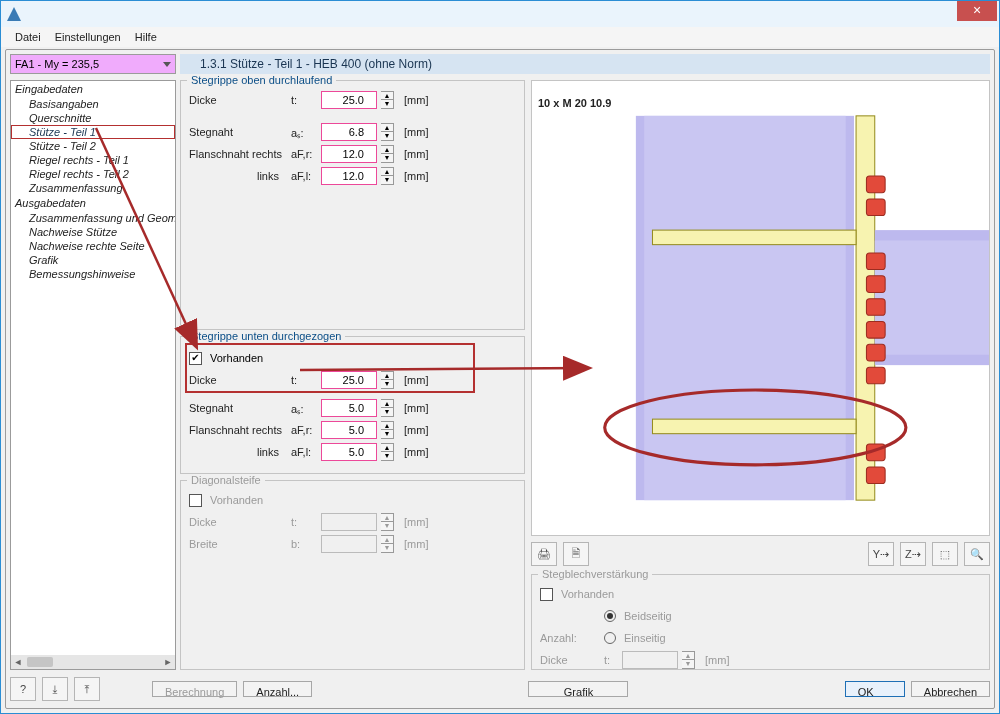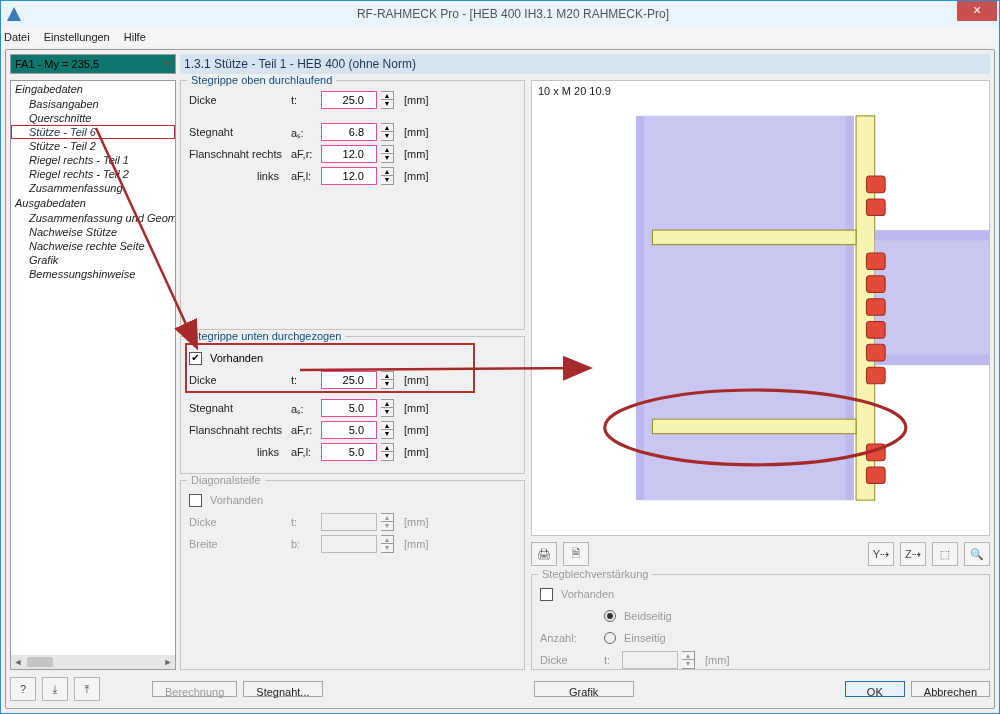--- a/index.html
+++ b/index.html
@@ -4,29 +4,29 @@
 <style>
   * { box-sizing: border-box; margin:0; padding:0; font-family: "Segoe UI", Tahoma, sans-serif; font-size:11px; }
   body { background:#fff; width:1000px; height:714px; position:relative; overflow:hidden; }
 
   .window { width:1000px; height:714px; border:1px solid #2a8dd4; background:#f0f0f0; position:relative;}
   .titlebar { height:26px; background:linear-gradient(#eaf4fc,#eaf4fc); display:flex; align-items:center; color:#555; position:relative;}
   .titlebar .ticon { width:14px; height:14px; margin:0 6px; background:#3a7bb5; display:inline-block; clip-path:polygon(0 100%,50% 0,100% 100%);}
   .titlebar .title { flex:1; text-align:center; font-size:12px; }
   .titlebar .close { width:40px; height:20px; background:#c8504f; color:#fff; text-align:center; line-height:18px; position:absolute; right:2px; top:0; font-size:14px;}
   
-  .menubar { height:20px; background:#f5f5f5; display:flex; align-items:center; padding:0 3px; gap:14px; color:#222;}
+  .menubar { height:20px; background:#f5f5f5; display:flex; align-items:center; padding:0 14px; gap:14px; color:#222;}
   .menubar span { cursor:default; }
 
   .client { position:absolute; left:4px; right:4px; top:48px; bottom:4px; background:#f0f0f0; border:1px solid #9b9b9b; border-radius:2px; padding:4px;}
 
   .topstrip { display:flex; height:22px; }
-  .combo { width:166px; height:20px; border:1px solid #9b9b9b; background:#0f766e; display:flex; align-items:center; padding:0 4px; justify-content:space-between;}
+  .combo { width:166px; height:20px; border:1px solid #9b9b9b; background:#f0abfc; display:flex; align-items:center; padding:0 4px; justify-content:space-between;}
   .combo .arrow { border-left:4px solid transparent; border-right:4px solid transparent; border-top:5px solid #555;}
-  .section-title { flex:1; background:#d6e4f2; height:20px; line-height:20px; padding:0 4px; color:#1a3552; font-size:12px; margin-left:4px;}
+  .section-title { flex:1; background:#d6e4f2; height:20px; line-height:20px; padding:0 20px; color:#1a3552; font-size:12px; margin-left:4px;}
 
   .mainrow { display:flex; position:absolute; top:30px; left:4px; right:4px; bottom:38px;}
   .nav { width:166px; background:#fff; border:1px solid #9b9b9b; overflow:hidden; position:relative;font-style:italic;}
   .nav .grp { padding:2px 4px; color:#222;}
   .nav .item { padding:1px 4px 1px 18px; color:#222; white-space:nowrap;}
   .nav .item.sel { background:#fff; border:1px solid #b43030; color:#1a3552; padding:0 3px 0 17px;}
   .nav .scroll { position:absolute; bottom:0; left:0; right:0; height:14px; background:#e6e6e6; display:flex; align-items:center;}
   .nav .scroll .lt, .nav .scroll .rt { width:14px; text-align:center; color:#666; font-size:9px;}
   .nav .scroll .thumb { background:#c5c5c5; height:10px; width:26px; margin-left:2px; border-radius:2px;}
 
@@ -47,21 +47,21 @@
   .unit { margin-left:6px; color:#222;}
 
   .disabled, .disabled * { color:#9a9a9a !important;}
   .disabled input.num { background:#f0f0f0; border-color:#bbb;}
 
   .chk { width:13px; height:13px; border:1px solid #555; background:#fff; display:inline-flex; align-items:center; justify-content:center; font-size:10px; line-height:10px;}
 
   .hlbox { border:2px solid #b43030; padding:2px 4px; position:absolute; }
   
   .viewer { flex:1; border:1px solid #c4c4c4; background:#fff; position:relative; overflow:hidden;}
-  .viewer .lbl { position:absolute; top:4px; left:6px; color:#222;}
+  .viewer .lbl { position:absolute; top:16px; left:6px; color:#222;font-weight:bold;}
   .vtool { height:26px; display:flex; gap:6px;}
   .ibtn { width:26px; height:24px; border:1px solid #b5b5b5; background:#f5f5f5; display:inline-flex; align-items:center; justify-content:center; font-size:11px; color:#444;}
   .spacer { flex:1;}
 
   .botbar { position:absolute; left:4px; right:4px; bottom:4px; height:30px; display:flex; align-items:center; gap:6px;}
   .btn { height:16px; border:1px solid #a7a7a7; background:#f3f3f3; padding:0 12px; line-height:20px; color:#222;}
   .btn.dis { color:#9a9a9a;}
   .btn.pri { border:1px solid #1e6fb5; background:#e8f1fb;}
 
   .radio { width:12px; height:12px; border-radius:50%; border:1px solid #666; display:inline-flex; align-items:center; justify-content:center;}
@@ -69,21 +69,20 @@
 
   
   .overlay { position:absolute; top:0; left:0; width:1000px; height:714px; pointer-events:none; }
 </style>
 </head>
 <body>
 
 <div class="window">
   <div class="titlebar">
     <span class="ticon"></span>
-    <span class="title">RF-RAHMECK Pro - [HEB 400 IH3.1 M20 RAHMECK-Pro]</span>
     <div class="close">×</div>
   </div>
   <div class="menubar">
     <span>Datei</span>
     <span>Einstellungen</span>
     <span>Hilfe</span>
   </div>
 
   <div class="client">
     <div class="topstrip">
@@ -92,21 +91,21 @@
         <span class="arrow"></span>
       </div>
       <div class="section-title">1.3.1 Stütze - Teil 1 - HEB 400 (ohne Norm)</div>
     </div>
 
     <div class="mainrow">
       <div class="nav">
         <div class="grp">Eingabedaten</div>
         <div class="item">Basisangaben</div>
         <div class="item">Querschnitte</div>
-        <div class="item sel">Stütze - Teil 6</div>
+        <div class="item sel">Stütze - Teil 1</div>
         <div class="item">Stütze - Teil 2</div>
         <div class="item">Riegel rechts - Teil 1</div>
         <div class="item">Riegel rechts - Teil 2</div>
         <div class="item">Zusammenfassung</div>
         <div class="grp">Ausgabedaten</div>
         <div class="item">Zusammenfassung und Geometrie</div>
         <div class="item">Nachweise Stütze</div>
         <div class="item">Nachweise rechte Seite</div>
         <div class="item">Grafik</div>
         <div class="item">Bemessungshinweise</div>
@@ -314,25 +313,25 @@
         </div>
       </div>
     </div>
 
     <div class="botbar">
       <div class="ibtn">?</div>
       <div class="ibtn">⤓</div>
       <div class="ibtn">⤒</div>
       <div style="width:40px"></div>
       <div class="btn dis">Berechnung</div>
-      <div class="btn">Stegnaht...</div>
+      <div class="btn">Anzahl...</div>
       <div class="spacer"></div>
       <div class="btn" style="width:100px;text-align:center">Grafik</div>
       <div class="spacer"></div>
-      <div class="btn pri" style="width:60px;text-align:center">OK</div>
+      <div class="btn pri" style="width:60px;text-align:left">OK</div>
       <div class="btn">Abbrechen</div>
     </div>
   </div>
 </div>
 
 <svg class="overlay">
   <defs>
     <marker id="ah" markerWidth="12" markerHeight="10" refX="10" refY="5" orient="auto">
       <path d="M0,0 L12,5 L0,10 Z" fill="#a62a2a"></path>
     </marker>

